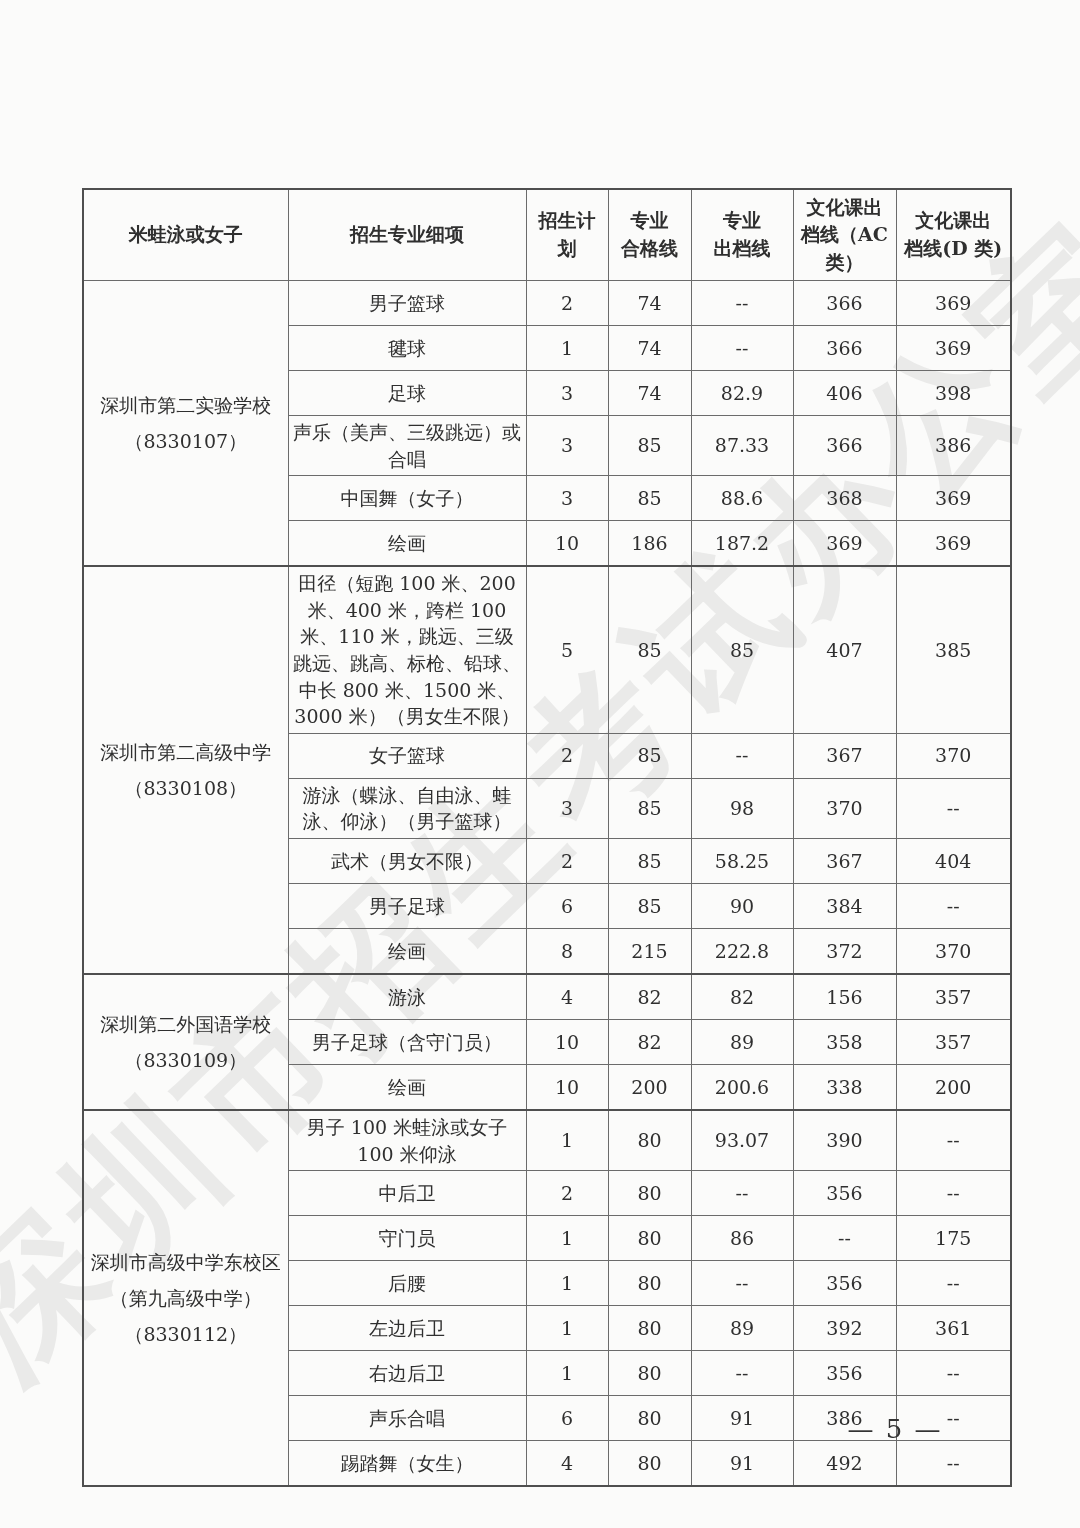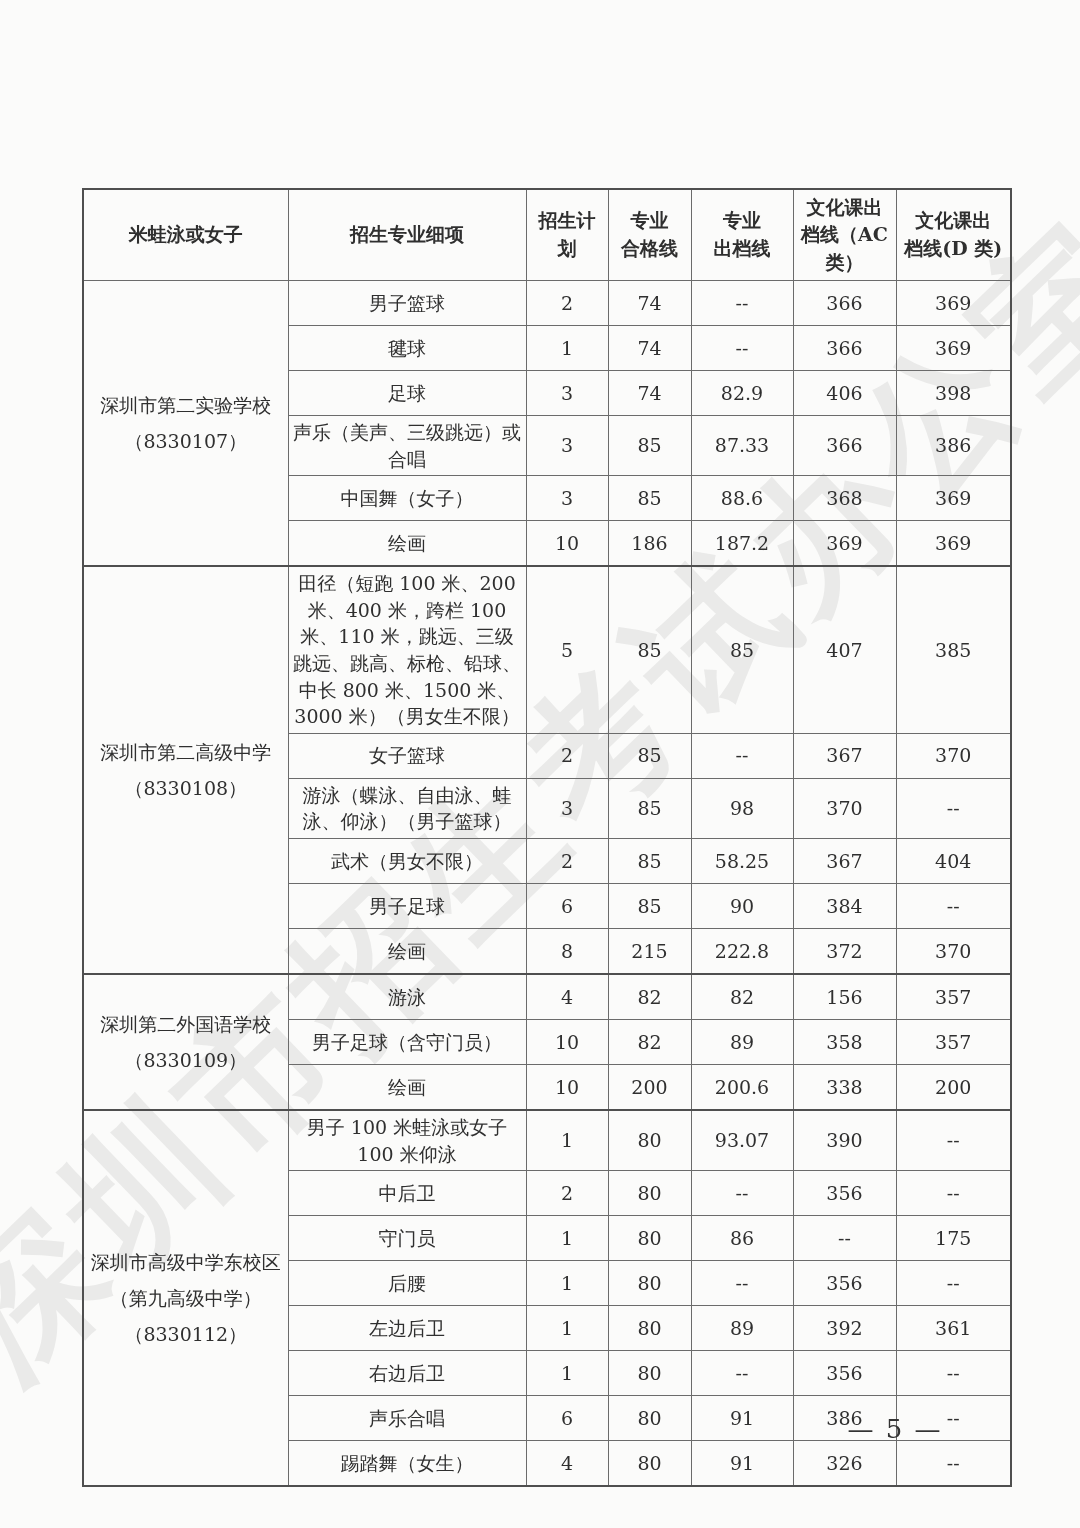--- a/index.html
+++ b/index.html
@@ -296,21 +296,21 @@
           <td class="num">80</td>
           <td class="num">91</td>
           <td class="num">386</td>
           <td class="num">--</td>
         </tr>
         <tr>
           <td class="major">踢踏舞（女生）</td>
           <td class="num">4</td>
           <td class="num">80</td>
           <td class="num">91</td>
-          <td class="num">326</td>
+          <td class="num">492</td>
           <td class="num">--</td>
         </tr>
       </tbody>
   </table>
 
   <div class="page-number">— 5 —</div>
 
 </div>
 
 </body></html>

